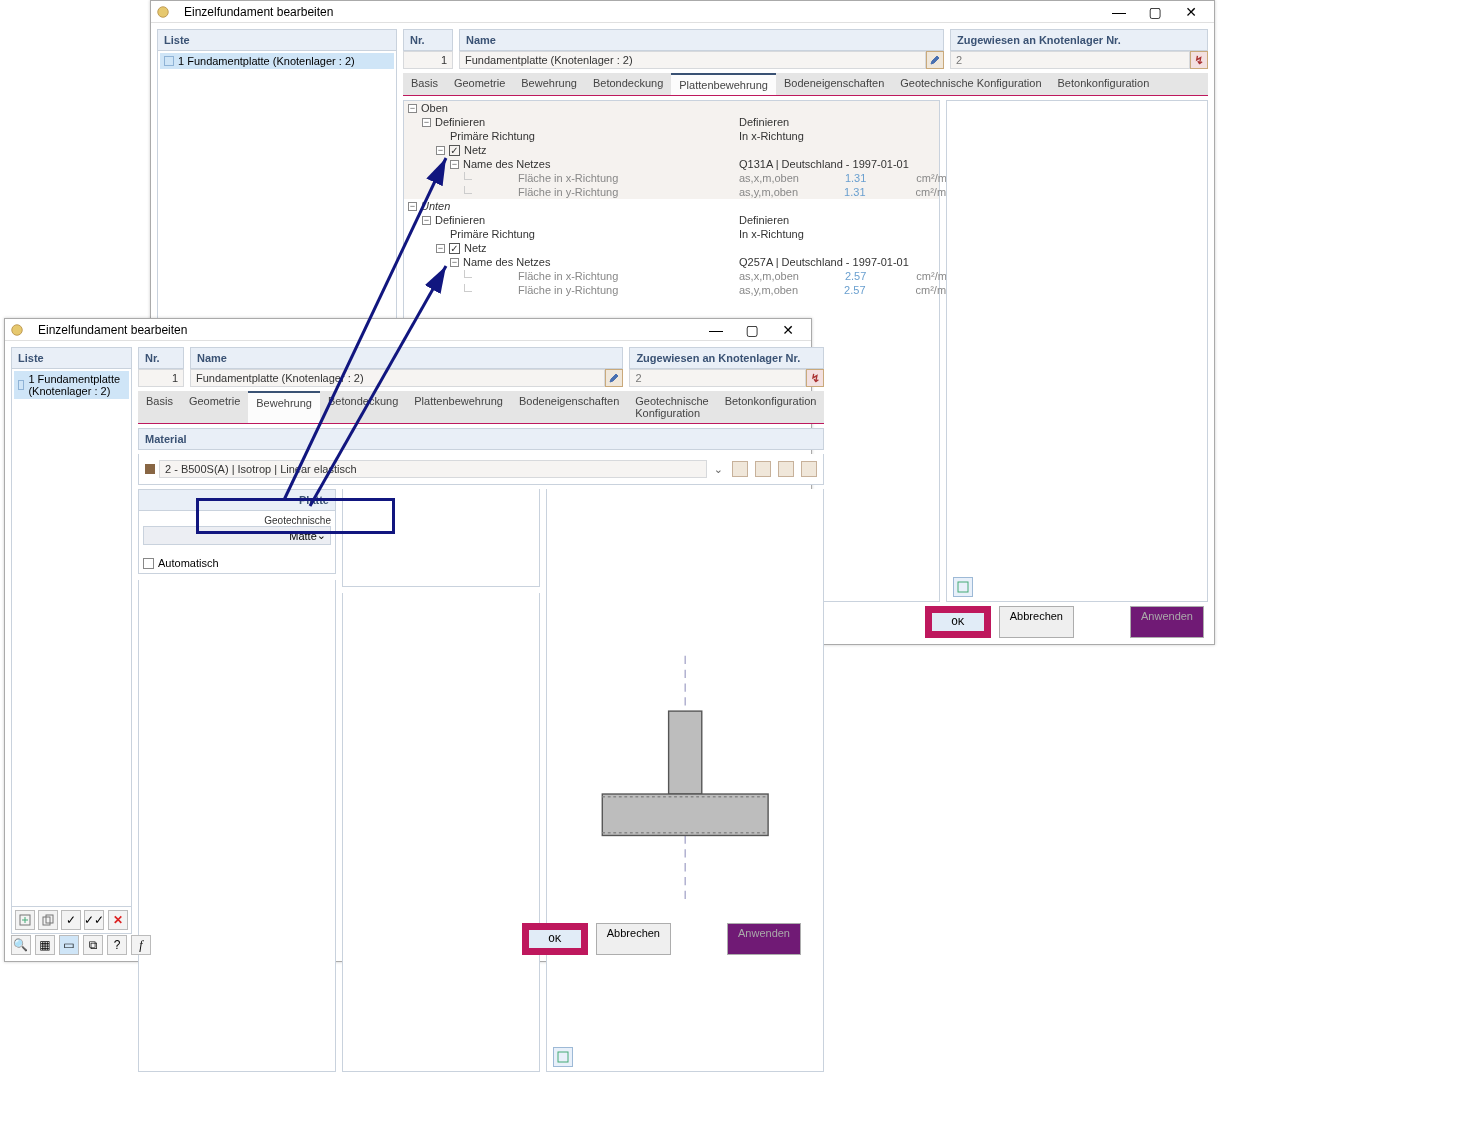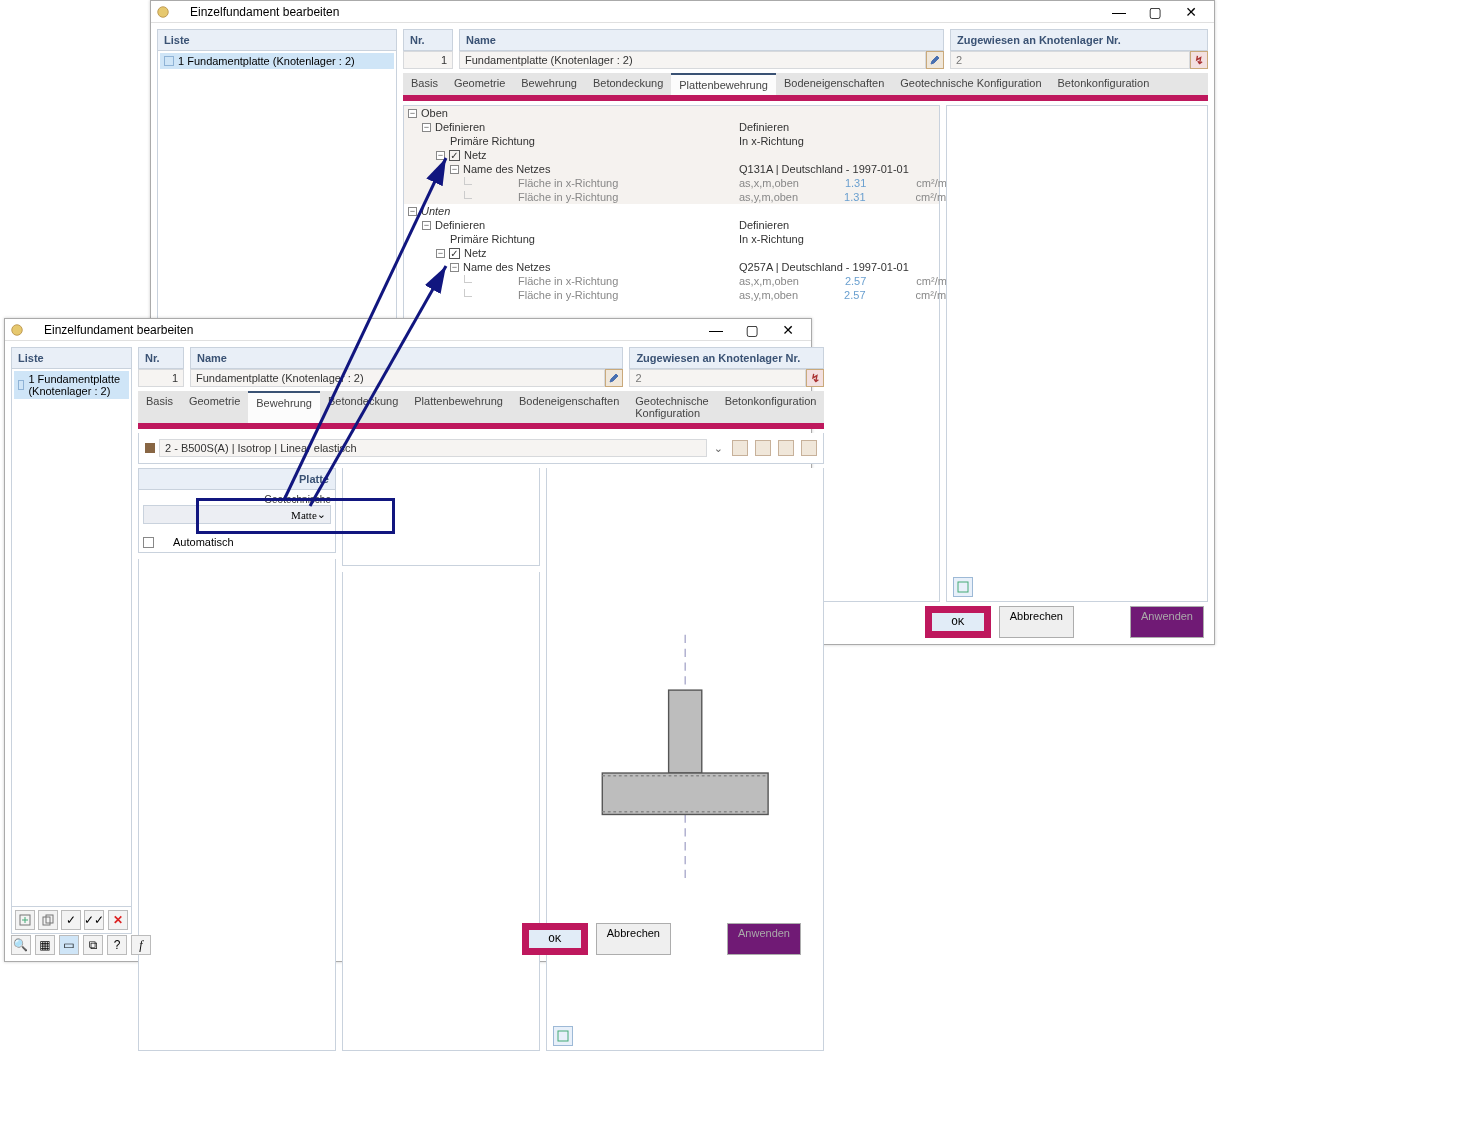--- a/index.html
+++ b/index.html
@@ -1,26 +1,26 @@
 <!DOCTYPE html>
 <html><head>
 <meta charset="utf-8">
 <style>
   * { box-sizing: border-box; font-family: 'Segoe UI', Tahoma, sans-serif; font-size: 11px; }
   body { margin: 0; background: #fff; width: 1464px; height: 1144px; position: relative; overflow: hidden; }
   .window { position: absolute; background: #fff; border: 1px solid #aaa; box-shadow: 0 0 3px rgba(0,0,0,0.2); }
   .titlebar { height: 22px; display: flex; align-items: center; justify-content: space-between; padding: 0 5px; background: #fff; border-bottom: 1px solid #e0e0e0; }
-  .titlebar-left { display: flex; align-items: center; gap: 20px; }
+  .titlebar-left { display: flex; align-items: center; gap: 14px; }
   .app-icon { width: 14px; height: 14px; display: inline-block; }
   .title-text { font-size: 12px; }
   .win-controls { display: flex; gap: 0; }
   .win-btn { width: 36px; height: 18px; display: flex; align-items: center; justify-content: center; font-size: 14px; font-family: Arial; }
   .panel-header { background: #e9eff7; color: #3a5274; font-weight: 600; padding: 4px 6px; border: 1px solid #c9d2dd; font-size: 11px; }
   .panel-body { border: 1px solid #c9d2dd; border-top: none; background: #fff; }
-  .tabs { display: flex; background: #e5e5e5; border-bottom: 6px solid #be185d; }
+  .tabs { display: flex; background: #e5e5e5; border-bottom: 1px solid #be185d; }
   .tab { padding: 4px 8px; color: #444; background: #e5e5e5; cursor: pointer; }
   .tab.active { background: #fcfcfc; border-top: 2px solid #3a5274; }
   .section-label { color: #3a5274; font-weight: 600; padding: 4px 6px; background: #e9eff7; border: 1px solid #c9d2dd; }
   .tree-row { display: flex; align-items: center; padding: 1px 0; color: #333; gap: 4px; }
   .tree-row.grey { color: #888; gap: 46px; }
   .tree-box { width: 9px; height: 9px; border: 1px solid #888; display: inline-flex; align-items: center; justify-content: center; font-size: 9px; line-height: 1; color:#555; background:#fff;}
   .check { width: 11px; height: 11px; border: 1px solid #555; display: inline-flex; align-items: center; justify-content: center; font-size: 10px; }
   .btn { min-width: 66px; padding: 3px 10px; border: 1px solid #adadad; background: #efefef; text-align: center; cursor:pointer; }
   .btn.primary { border: 7px solid #be185d; background: #e1ecf7; font-family: Liberation Mono, monospace; }
   .btn.disabled { color: #aaa; background: #701a75; margin-left: 48px; }
@@ -325,41 +325,42 @@
         <div class="tab">Basis</div>
         <div class="tab">Geometrie</div>
         <div class="tab active">Bewehrung</div>
         <div class="tab">Betondeckung</div>
         <div class="tab">Plattenbewehrung</div>
         <div class="tab">Bodeneigenschaften</div>
         <div class="tab">Geotechnische Konfiguration</div>
         <div class="tab">Betonkonfiguration</div>
       </div>
 
+      <div class="section-label">Material</div>
       <div class="panel-body" style="padding:6px; display:flex; align-items:center; gap:4px;">
         <span style="width:10px;height:10px;background:#886644;display:inline-block;"></span>
         <div class="input-line" style="flex:1;">2 - B500S(A) | Isotrop | Linear elastisch</div>
         <span style="width:14px;text-align:center;color:#666;">⌄</span>
         <span class="small-icon-btn"></span>
         <span class="small-icon-btn"></span>
         <span class="small-icon-btn"></span>
         <span class="small-icon-btn"></span>
       </div>
 
       <div style="display:flex; gap:6px; flex:1;text-align:right;">
         <div style="width:198px; display:flex; flex-direction:column; gap:6px;">
           <div>
             <div class="section-label">Platte</div>
             <div class="panel-body" style="padding:4px;">
               <div style="font-size:10px; color:#333;">Geotechnische</div>
               <div style="display:flex;align-items:center;border:1px solid #c9d2dd;background:#eceef3;padding:2px 4px;">
-                <span style="flex:1;font-family:Liberation Serif, serif;">Matte</span>
+                <span style="flex:1;">Matte</span>
                 <span>⌄</span>
               </div>
-              <div style="margin-top:12px;display:flex;align-items:center;gap:19px;">
+              <div style="margin-top:12px;display:flex;align-items:center;gap:4px;">
                 <span class="check" style="border-color:#888;"></span>
                 <span>Automatisch</span>
               </div>
             </div>
           </div>
           <div class="panel-body" style="flex:1;"></div>
         </div>
         <div style="width:198px; display:flex; flex-direction:column; gap:6px;">
           <div class="panel-body" style="height:98px;"></div>
           <div class="panel-body" style="flex:1;"></div>

